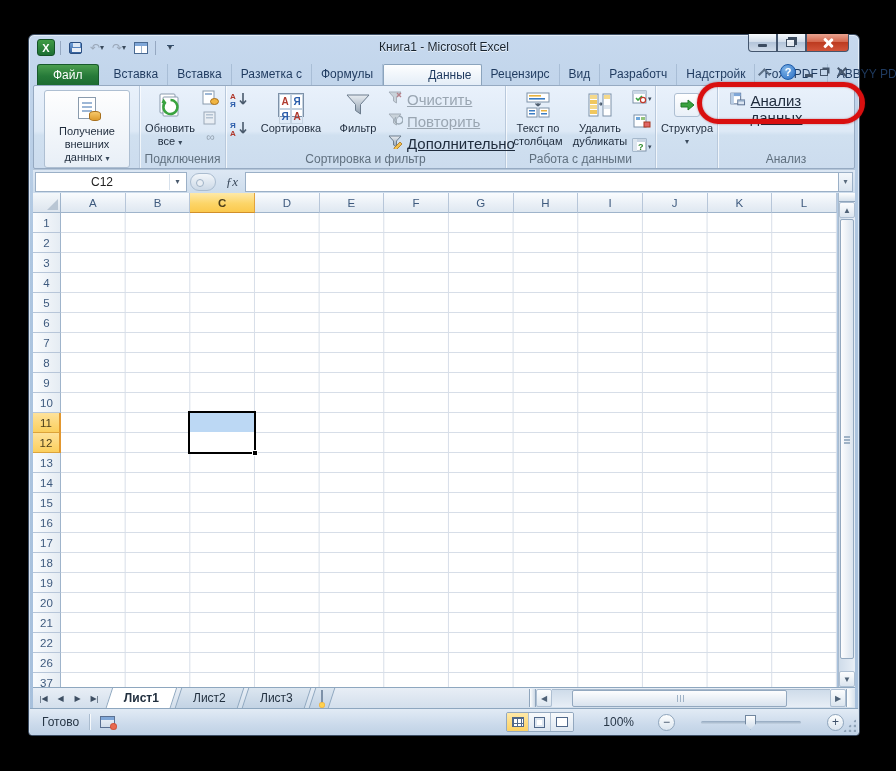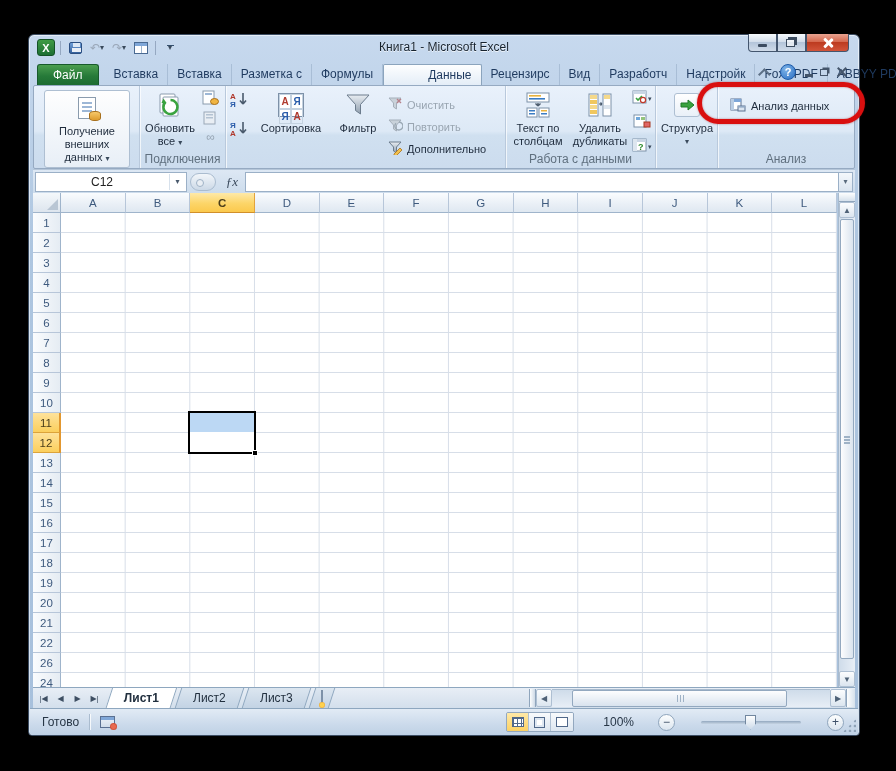--- a/index.html
+++ b/index.html
@@ -56,21 +56,21 @@
 
   
   .ribbon { position:absolute; top:50px; left:4px; right:4px; height:84px;
     background:linear-gradient(#e9f1fb,#dde9f6 55%,#d0e0f0 60%,#ccdcee);
     border:1px solid #96aac2; border-radius:2px; overflow:hidden; }
   .rgroup { position:absolute; top:0; bottom:0; border-right:1px solid #b9c9dc; box-shadow:1px 0 0 rgba(255,255,255,.7); }
   .glabel { position:absolute; bottom:2px; left:0; right:0; text-align:center; font-size:12px; color:#60707f; }
   .bigbtn { position:absolute; top:4px; display:flex; flex-direction:column; align-items:center; font-size:11px; color:#1e2b3c; text-align:center; line-height:13px; }
   .bigbtn .bicon { height:30px; display:flex; align-items:center; justify-content:center; margin-bottom:2px; }
   .arrow { font-size:8px; color:#3a4a5c; }
-  .smallrow { display:flex; align-items:flex-end; gap:4px; font-size:11px; color:#1e2b3c; height:20px; }
+  .smallrow { display:flex; align-items:flex-start; gap:4px; font-size:15px; color:#1e2b3c; height:20px;text-decoration:underline; }
   .smallrow.disabled { color:#9aa6b2; }
   .framedbtn { border:1px solid #aebfd2; border-radius:3px; background:linear-gradient(#fefefe,#e8eff7); padding:2px 6px; }
 
   
   .ic { display:inline-block; position:relative; }
   .ic-page { width:18px; height:22px; background:#fff; border:1px solid #8a9bad; box-shadow:inset 0 0 0 1px #fff; }
   .ic-page::before { content:""; position:absolute; left:3px; top:4px; width:10px; height:1.5px; background:#9db7d6; box-shadow:0 4px 0 #9db7d6, 0 8px 0 #9db7d6; }
   .ic-db { position:absolute; right:-6px; bottom:-3px; width:12px; height:10px; background:linear-gradient(#f7c96b,#dd9b2e); border:1px solid #a8701c; border-radius:5px/3px; }
   .ic-refresh { width:26px; height:26px; }
   .ic-filter-lg { width:26px; height:24px; }
@@ -348,20 +348,21 @@
           <span>Повторить</span>
         </div>
         <div class="smallrow">
           <svg width="15" height="14" viewBox="0 0 15 14">
               <path d="M1 1h12l-4.5 5v6l-3-2V6z" fill="url(#fg)" stroke="#6c7c8d"></path>
               <path d="M6 13l6-6 2 2-6 6H6z" fill="#f2c14e" stroke="#a8701c" stroke-width=".8"></path>
             </svg>
           <span>Дополнительно</span>
         </div>
       </div>
+      <div class="glabel">Сортировка и фильтр</div>
     </div>
 
     <div class="rgroup" style="left:472px; width:150px;">
       <div class="bigbtn" style="left:2px; width:60px;">
         <span class="bicon">
           <svg class="ic-tablecols" viewBox="0 0 26 26">
               <rect x="2" y="1" width="22" height="9" fill="#fff" stroke="#7d91a8"></rect>
               <rect x="4" y="3" width="12" height="1.6" fill="#e8b23c"></rect>
               <rect x="4" y="6" width="16" height="1.6" fill="#3a7cc4"></rect>
               <path d="M13 11v3M13 14l-2.5-2.5M13 14l2.5-2.5" stroke="#4a5a6c" stroke-width="1.4" fill="none"></path>
@@ -499,21 +500,21 @@
         <div class="rowh">14</div>
         <div class="rowh">15</div>
         <div class="rowh">16</div>
         <div class="rowh">17</div>
         <div class="rowh">18</div>
         <div class="rowh">19</div>
         <div class="rowh">20</div>
         <div class="rowh">21</div>
         <div class="rowh">22</div>
         <div class="rowh">26</div>
-        <div class="rowh">24</div>
+        <div class="rowh">37</div>
       </div>
     <div class="cells" id="cells">
       <div class="selbox" id="selbox" style="left: 127.32px; top: 198px; width: 67.66px; height: 43px;">
         <div class="sel-top"></div>
         <div class="fill-handle"></div>
       </div>
     </div>
   </div>
 
   <div class="vscroll">

